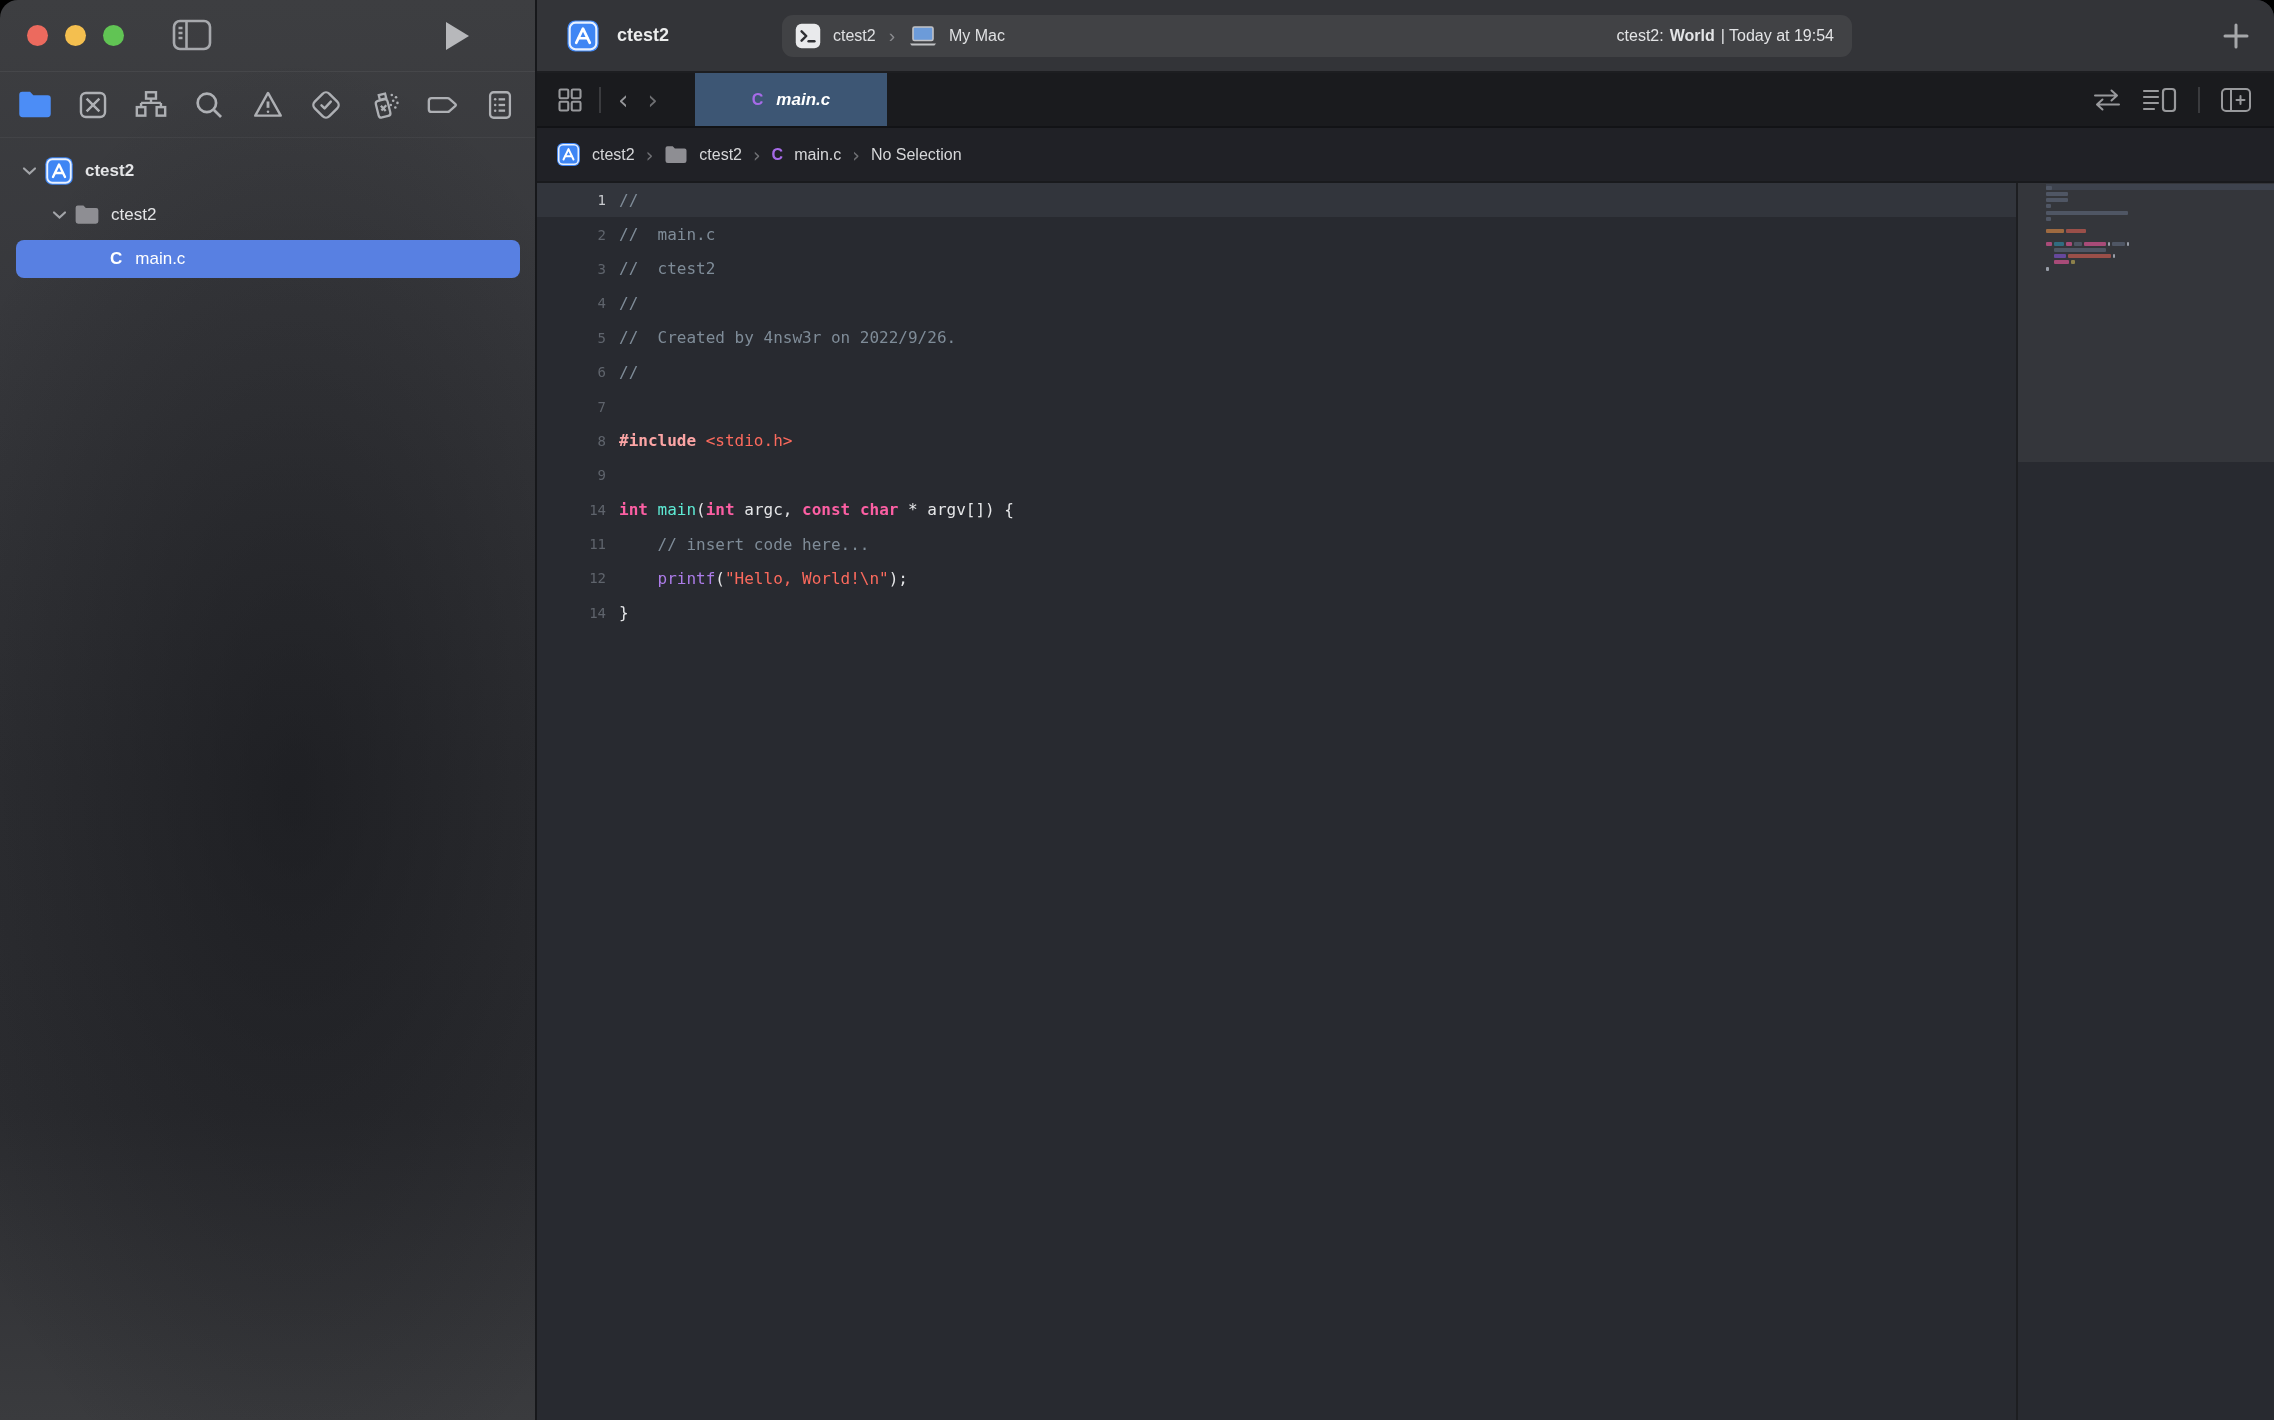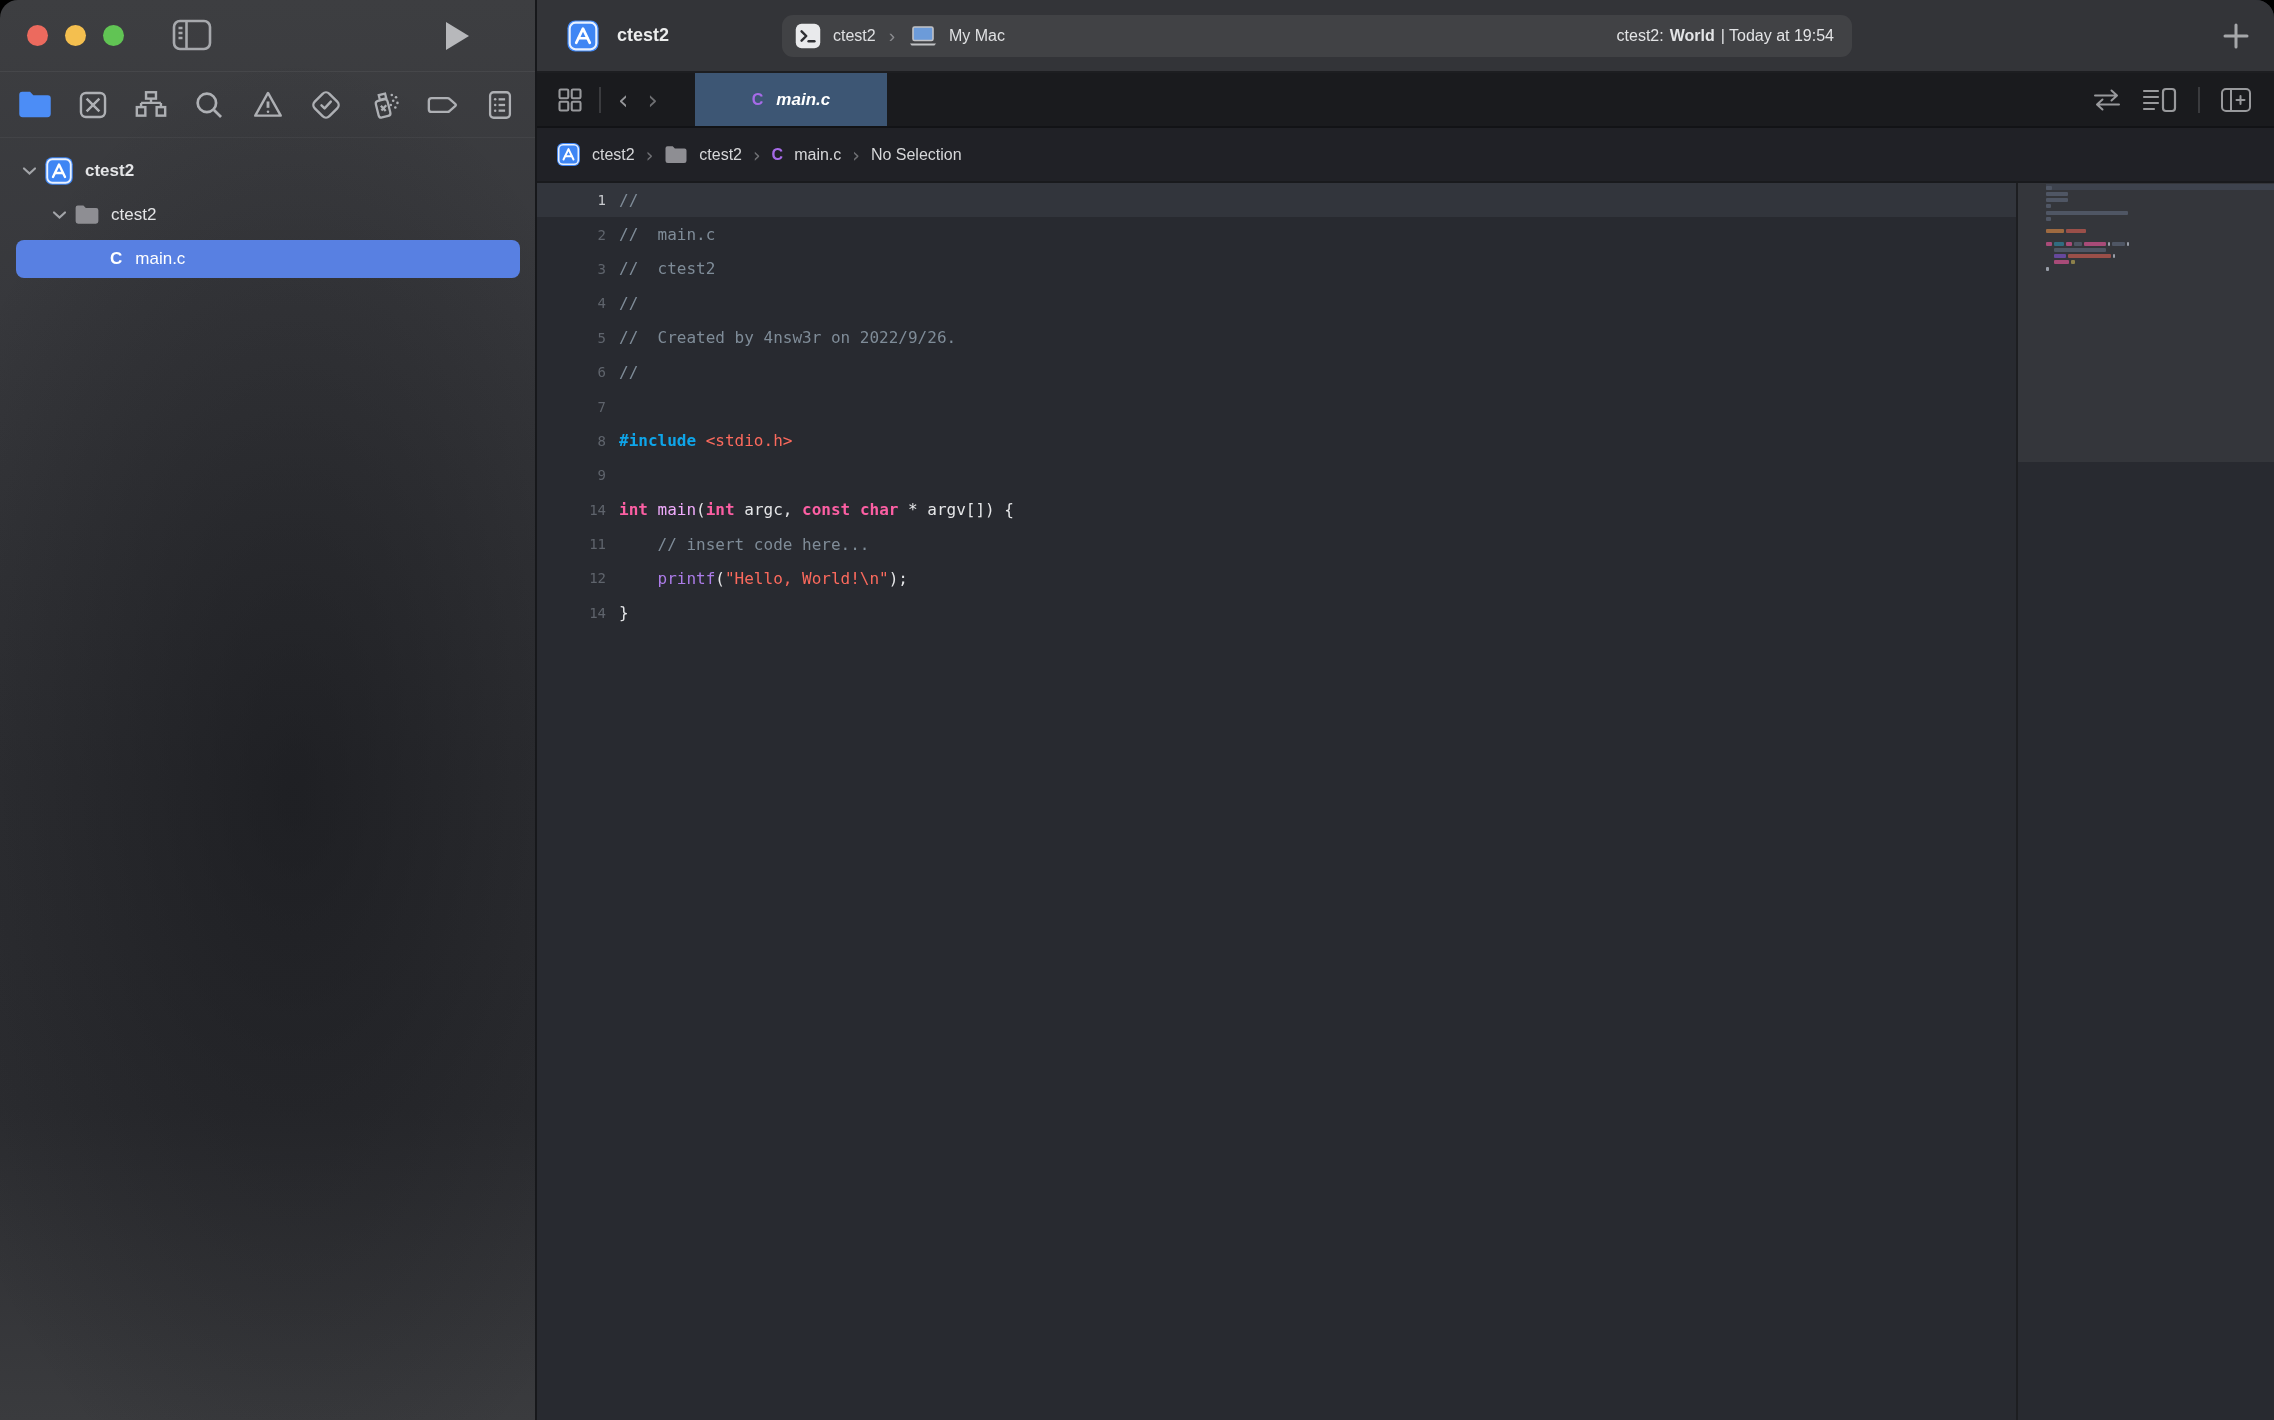--- a/index.html
+++ b/index.html
@@ -70,24 +70,24 @@
   .jumpbar .c-badge{margin:0;font-size:16px;}
   
   .editor-body{flex:1;display:flex;min-height:0;}
   .code-pane{flex:1;overflow:hidden;font-family:"DejaVu Sans Mono",monospace;}
   .code-line{display:flex;align-items:center;height:34.4px;}
   .code-line.current{background:#32353c;}
   .gutter-num{width:69px;flex:0 0 69px;text-align:right;font-size:14px;color:#5f646c;}
   .code-line.current .gutter-num{color:#c9cbcf;}
   .code-text{margin-left:13px;font-size:16px;white-space:pre;letter-spacing:0;}
   .tok-comment{color:#7f8c98;}
-  .tok-preproc{color:#0ea5e9;font-weight:bold;}
+  .tok-preproc{color:#fca5a5;font-weight:bold;}
   .tok-string{color:#fc6a5d;}
   .tok-keyword{color:#fc5fa3;font-weight:bold;}
-  .tok-decl{color:#f0abfc;}
+  .tok-decl{color:#5eead4;}
   .tok-func{color:#ac7ce8;}
   .tok-number{color:#d0bf69;}
   .tok-plain{color:#e5e6e8;}
   
   .minimap{position:relative;width:258px;flex:0 0 258px;border-left:2px solid #1d1e21;background:#282a30;}
   .mm-viewport{position:absolute;left:0;top:0;width:100%;background:#34363b;}
   .mm-bar{position:absolute;height:4px;border-radius:1px;}
   .mm-row{position:absolute;display:flex;gap:2px;}
   .mm-row span{height:4px;border-radius:1px;display:block;}
   svg{display:block;}

